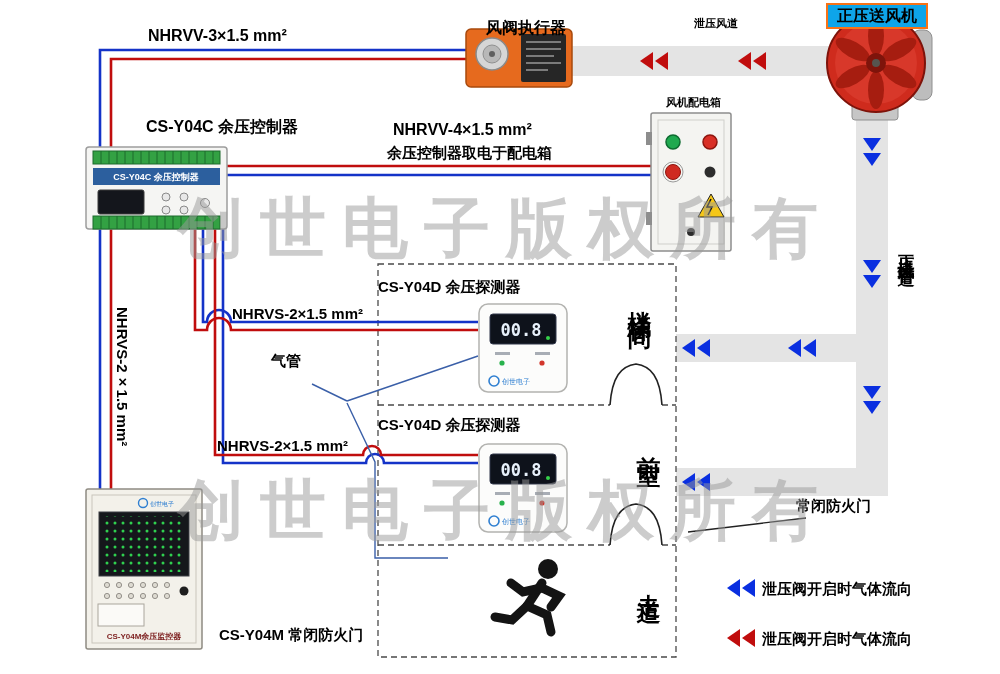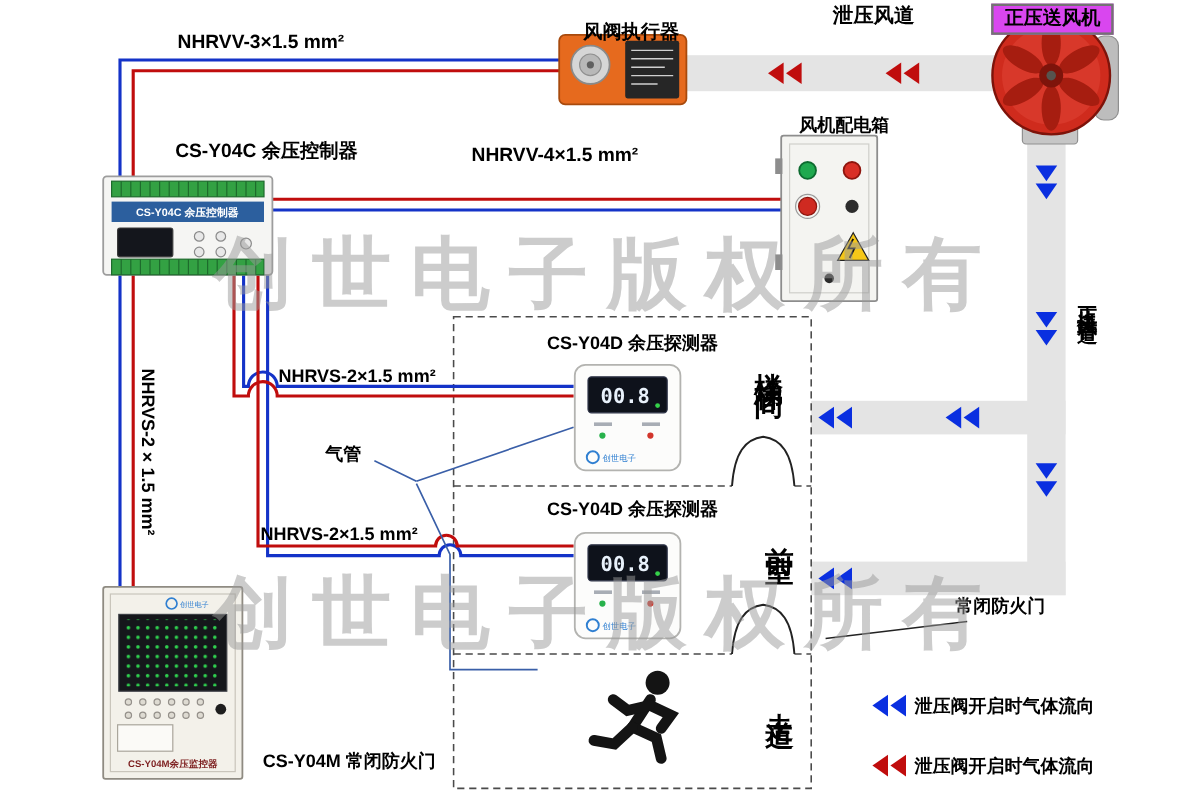--- a/index.html
+++ b/index.html
@@ -3,24 +3,24 @@
 <meta charset="utf-8">
 <style>
   * { box-sizing: border-box; }
   html,body { margin:0; padding:0; background:#ffffff; }
   .canvas {
     position:relative; width:1000px; height:674px; background:#fff;
     font-family:"Liberation Sans","DejaVu Sans",sans-serif; overflow:hidden;
   }
   .layer { position:absolute; left:0; top:0; z-index:1; }
   .lbl { position:absolute; color:#000; font-weight:bold; white-space:nowrap; z-index:10; line-height:1.15; }
-  .ctr { text-align:center; }
+  .ctr { text-align:left; }
   .vlbl { writing-mode:vertical-rl; }
   .room { font-size:24px; letter-spacing:7px; }
-  .fanbox { border:2px solid #737373; padding:2px 9px; background:#d946ef; }
+  .fanbox { border:2px solid #f97316; padding:2px 9px; background:#0ea5e9; }
   .watermark {
     position:absolute; z-index:50; font-size:66px; font-weight:bold;
     color:#9a9a9a; opacity:.5; letter-spacing:16px; white-space:nowrap;
     pointer-events:none;
     font-family:Liberation Serif, serif;
   }
 </style>
 </head>
 <body>
 
@@ -222,33 +222,34 @@
     </g>
 
     <g>
       <use href="#arr-left" x="727" y="579" fill="#0a2fe0"></use>
       <use href="#arr-left" x="727" y="629" fill="#c00d0d"></use>
     </g>
   </svg>
 
   <div class="lbl" style="left:148px;top:27px;font-size:16px">NHRVV-3×1.5 mm²</div>
   <div class="lbl" style="left:486px;top:19px;font-size:16px">风阀执行器</div>
-  <div class="lbl" style="left:694px;top:3px;font-size:17px">泄压风道</div>
+  <div class="lbl" style="left:694px;top:17px;font-size:11px">泄压风道</div>
   <div class="lbl fanbox" style="left:826px;top:3px;font-size:16px">正压送风机</div>
   <div class="lbl" style="left:146px;top:118px;font-size:16px">CS-Y04C 余压控制器</div>
   <div class="lbl" style="left:393px;top:121px;font-size:16px">NHRVV-4×1.5 mm²</div>
-  <div class="lbl" style="left:666px;top:96px;font-size:15px">风机配电箱</div>
+  <div class="lbl" style="left:387px;top:144px;font-size:15px">余压控制器取电于配电箱</div>
+  <div class="lbl" style="left:666px;top:96px;font-size:11px">风机配电箱</div>
   <div class="lbl ctr" style="left:378px;top:278px;width:298px;font-size:15px">CS-Y04D 余压探测器</div>
   <div class="lbl ctr" style="left:378px;top:416px;width:298px;font-size:15px">CS-Y04D 余压探测器</div>
   <div class="lbl vlbl room" style="left:626px;top:291px">楼梯间</div>
   <div class="lbl vlbl room" style="left:635px;top:436px">前室</div>
   <div class="lbl vlbl room" style="left:635px;top:574px">走道</div>
   <div class="lbl" style="left:232px;top:305px;font-size:15px">NHRVS-2×1.5 mm²</div>
   <div class="lbl" style="left:217px;top:437px;font-size:15px">NHRVS-2×1.5 mm²</div>
-  <div class="lbl" style="left:271px;top:370px;font-size:15px">气管</div>
+  <div class="lbl" style="left:271px;top:352px;font-size:15px">气管</div>
   <div class="lbl vlbl" style="left:114px;top:307px;font-size:15px">NHRVS-2×1.5 mm²</div>
   <div class="lbl" style="left:219px;top:626px;font-size:15px">CS-Y04M 常闭防火门</div>
   <div class="lbl" style="left:796px;top:497px;font-size:15px">常闭防火门</div>
   <div class="lbl vlbl" style="left:896px;top:241px;font-size:17px;letter-spacing:3px">正压送风管道</div>
   <div class="lbl" style="left:762px;top:580px;font-size:15px">泄压阀开启时气体流向</div>
   <div class="lbl" style="left:762px;top:630px;font-size:15px">泄压阀开启时气体流向</div>
 
   <div class="watermark" style="left:178px;top:184px">创世电子版权所有</div>
   <div class="watermark" style="left:178px;top:466px">创世电子版权所有</div>
 

